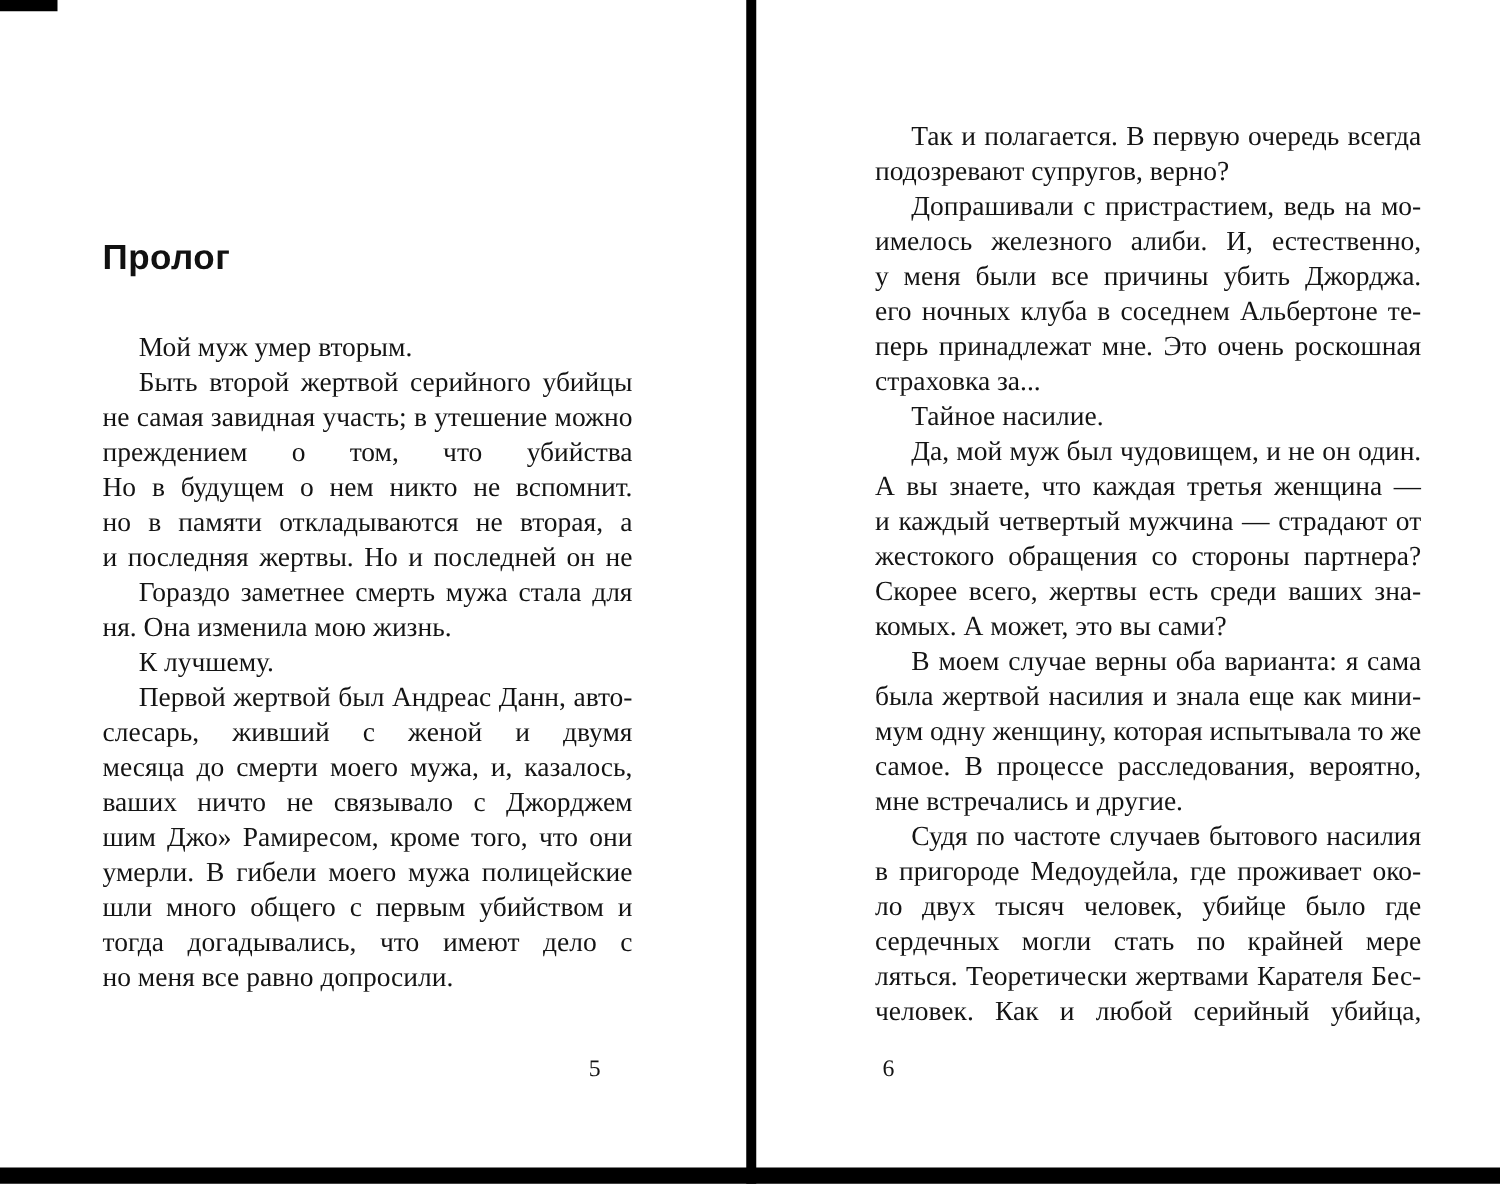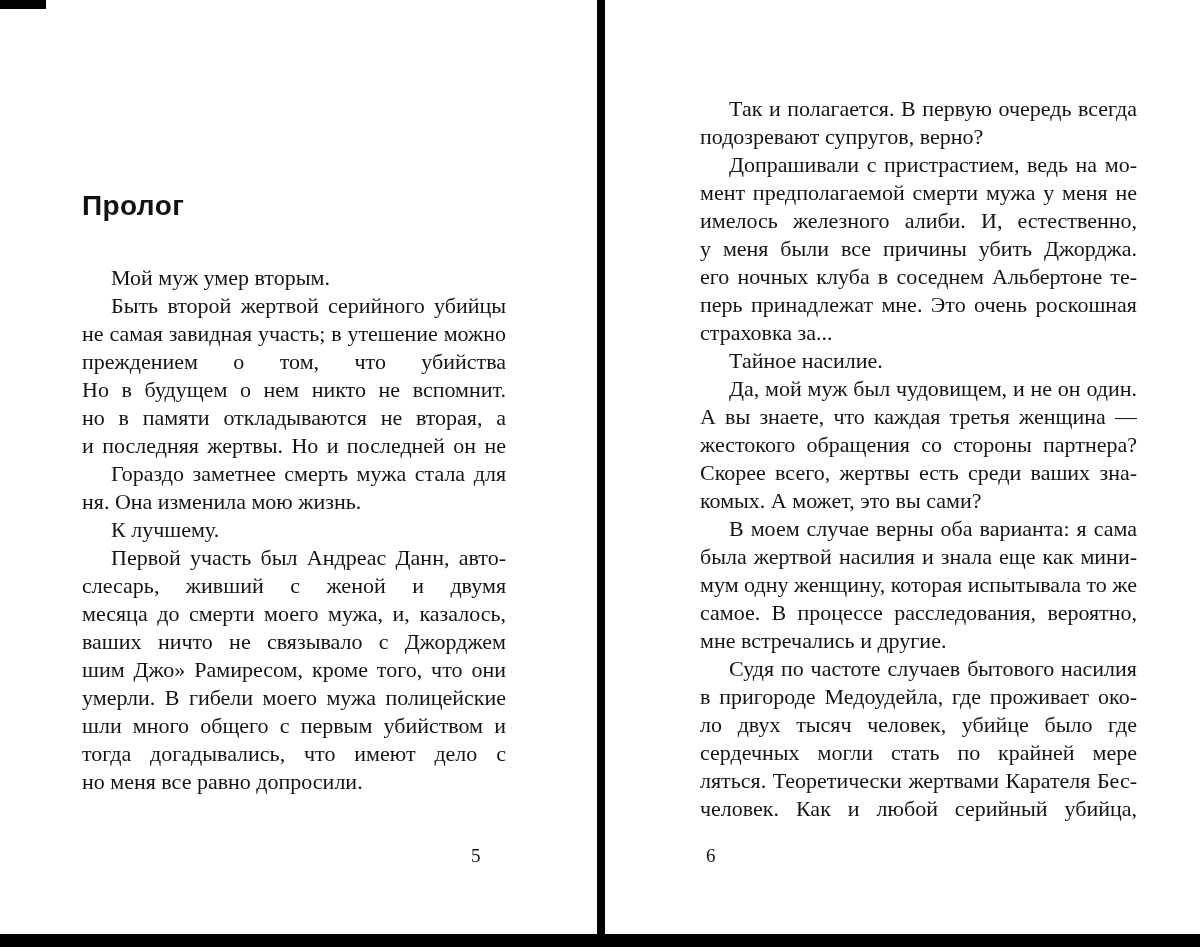--- a/index.html
+++ b/index.html
@@ -121,54 +121,54 @@
           <div class="line final">и последняя жертвы. Но и последней он не стал.</div>
         </div>
         <div class="para">
           <div class="line first">Гораздо заметнее смерть мужа стала для ме-</div>
           <div class="line final">ня. Она изменила мою жизнь.</div>
         </div>
         <div class="para">
           <div class="line first final">К лучшему.</div>
         </div>
         <div class="para">
-          <div class="line first">Первой участь был Андреас Данн, авто-</div>
+          <div class="line first">Первой жертвой был Андреас Данн, авто-</div>
           <div class="line">слесарь, живший с женой и двумя сыновьями</div>
           <div class="line">месяца до смерти моего мужа, и, казалось, Ан-</div>
           <div class="line">ваших ничто не связывало с Джорджем «Боль-</div>
           <div class="line">шим Джо» Рамиресом, кроме того, что они оба</div>
           <div class="line">умерли. В гибели моего мужа полицейские на-</div>
           <div class="line">шли много общего с первым убийством и уже</div>
           <div class="line">тогда догадывались, что имеют дело с серией,</div>
           <div class="line final">но меня все равно допросили.</div>
         </div>
       </div>
   </div>
 
   <div class="page page-right">
     <div class="body-text">
         <div class="para">
           <div class="line first">Так и полагается. В первую очередь всегда</div>
           <div class="line final">подозревают супругов, верно?</div>
         </div>
         <div class="para">
           <div class="line first">Допрашивали с пристрастием, ведь на мо-</div>
-          <div class="line">мент предполагаемой смерти мужа у меня не</div>
           <div class="line">имелось железного алиби. И, естественно,</div>
           <div class="line">у меня были все причины убить Джорджа. Три</div>
           <div class="line">его ночных клуба в соседнем Альбертоне те-</div>
           <div class="line">перь принадлежат мне. Это очень роскошная</div>
           <div class="line final">страховка за...</div>
         </div>
         <div class="para">
           <div class="line first final">Тайное насилие.</div>
         </div>
         <div class="para">
           <div class="line first">Да, мой муж был чудовищем, и не он один.</div>
           <div class="line">А вы знаете, что каждая третья женщина —</div>
+          <div class="line">и каждый четвертый мужчина — страдают от</div>
           <div class="line">жестокого обращения со стороны партнера?</div>
           <div class="line">Скорее всего, жертвы есть среди ваших зна-</div>
           <div class="line final">комых. А может, это вы сами?</div>
         </div>
         <div class="para">
           <div class="line first">В моем случае верны оба варианта: я сама</div>
           <div class="line">была жертвой насилия и знала еще как мини-</div>
           <div class="line">мум одну женщину, которая испытывала то же</div>
           <div class="line">самое. В процессе расследования, вероятно,</div>
           <div class="line final">мне встречались и другие.</div>

